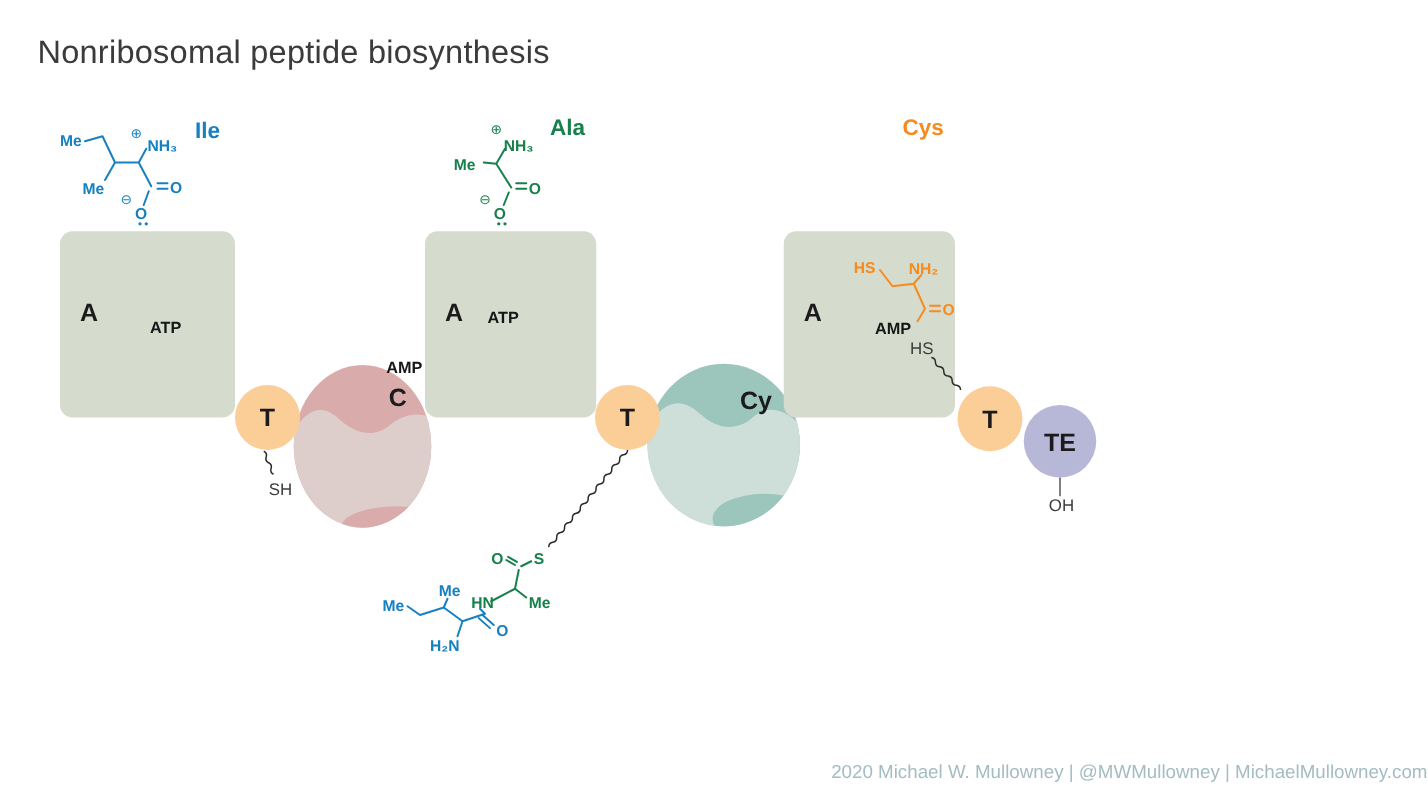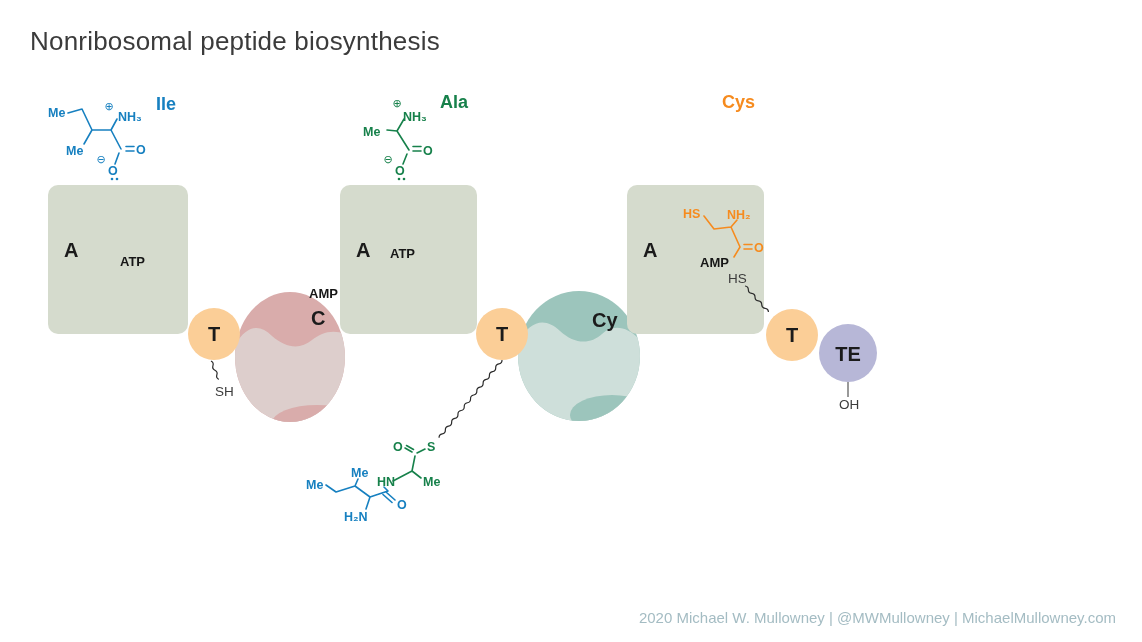--- a/index.html
+++ b/index.html
@@ -1,20 +1,20 @@
 <!DOCTYPE html>
 <html><head>
 <meta charset="utf-8">
 <style>
   html,body{margin:0;padding:0;background:#ffffff;}
   .canvas{position:relative;width:1142px;height:642px;background:#fff;overflow:hidden;
           font-family:"Liberation Sans",sans-serif;}
   .title{position:absolute;left:30px;top:26px;font-size:26px;font-weight:400;
          color:#3b3b3b;letter-spacing:.2px;}
-  .footer{position:absolute;right:26px;top:609px;font-size:15px;color:#a4bcc3;}
+  .footer{position:absolute;right:0;top:609px;font-size:15px;color:#a4bcc3;}
   svg{position:absolute;left:0;top:0;}
   svg text{font-family:"Liberation Sans",sans-serif;}
   .dl{font-size:20px;font-weight:700;fill:#1b1b1b;}      
   .cf{font-size:13px;font-weight:700;fill:#161616;}      
   .sn{font-size:18px;font-weight:700;}                   
   .ct{font-size:12.5px;font-weight:600;}                 
   .cg{font-size:11px;font-weight:400;}                   
   .th{font-size:13.5px;font-weight:500;fill:#3c3c3c;}    
   .bond{fill:none;stroke:currentColor;stroke-width:1.6;stroke-linecap:round;}
   .sq{fill:none;stroke:#2b2b2b;stroke-width:1.2;}        

